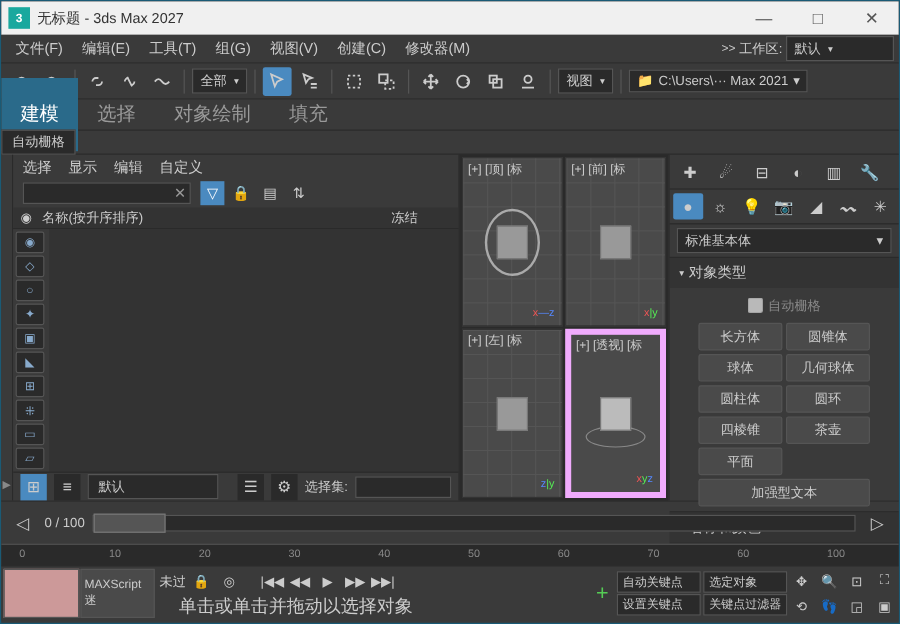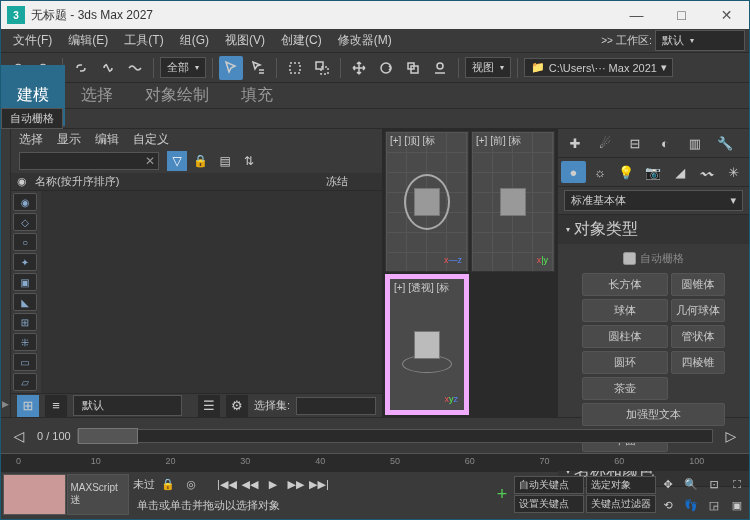--- a/index.html
+++ b/index.html
@@ -62,41 +62,41 @@
 .vp .gx{color:#e55}
 .vp .gy{color:#5e5}
 .vp .gz{color:#58f}
 .cmdpanel{width:192px;background:#3a3a3a;border-left:1px solid #2a2a2a;display:flex;flex-direction:column}
 .cprow{display:flex;gap:2px;padding:3px;border-bottom:1px solid #2a2a2a}
 .cpbtn{width:28px;height:22px;display:flex;align-items:center;justify-content:center;color:#ccc;font-size:13px;border-radius:2px}
 .cpbtn.on{background:#4a8ac0}
 .cpdd{padding:3px 6px;border-bottom:1px solid #2a2a2a}
 .cpdd .sel{background:#2a2a2a;border:1px solid #555;padding:2px 6px;display:flex;justify-content:space-between;align-items:center}
 .rollout{border-bottom:1px solid #2a2a2a}
-.rollhdr{padding:4px 8px;background:#333;font-size:16px;display:flex;align-items:center}
+.rollhdr{padding:4px 8px;background:#333;font-size:12px;display:flex;align-items:center}
 .rollhdr::before{content:"▾";margin-right:4px;font-size:8px}
 .rollbody{padding:4px 24px}
 .chkrow{display:flex;align-items:center;justify-content:center;gap:4px;padding:3px;color:#888}
-.btngrid{display:grid;grid-template-columns:1fr;gap:3px;margin-top:4px}
+.btngrid{display:grid;grid-template-columns:1fr 1fr;gap:3px;margin-top:4px}
 .objbtn{background:#4a4a4a;border:1px solid #555;padding:3px 4px;text-align:center;font-size:11px;color:#ccc;border-radius:2px}
 .objbtn.wide{grid-column:span 2}
 .timebar{height:36px;background:#3a3a3a;border-top:1px solid #2a2a2a;display:flex;align-items:center;padding:0 6px;gap:6px}
 .timectl{display:flex;align-items:center;gap:4px;font-size:11px}
 .timeslider{flex:1;height:14px;background:#2a2a2a;border:1px solid #555;position:relative}
 .timeslider .thumb{position:absolute;left:0;top:-2px;width:60px;height:16px;background:#555;border:1px solid #777}
 .ruler{height:18px;background:#2a2a2a;border-top:1px solid #555;position:relative;font-size:9px;color:#888}
 .ruler span{position:absolute;top:2px}
 .statusbar{height:46px;background:#3a3a3a;border-top:1px solid #2a2a2a;display:flex;align-items:stretch}
 .sbleft{width:130px;display:flex;flex-direction:row;gap:1px;padding:2px}
 .sbbox{background:#4a4a4a;flex:1;border:1px solid #555;font-size:10px;padding:1px 3px;display:flex;align-items:center}
 .sbbox.pink{background:#c99}
 .sbmid{flex:1;display:flex;flex-direction:column;padding:2px;gap:1px}
 .sbrow{display:flex;align-items:center;gap:3px;height:20px}
 .sbbtn{width:20px;height:18px;display:flex;align-items:center;justify-content:center;font-size:11px;color:#ccc}
-.sbhint{font-size:11px;color:#ccc;margin-left:4px}
+.sbhint{font-size:15px;color:#ccc;margin-left:16px}
 .sbright{display:flex;align-items:center;gap:2px;padding:2px}
 .sbright .col{display:flex;flex-direction:column;gap:1px}
 .sbdd{background:#2a2a2a;border:1px solid #555;padding:1px 4px;font-size:10px;min-width:70px}
 svg{width:16px;height:16px;stroke:currentColor;fill:none;stroke-width:1.5}
 </style>
 </head>
 <body>
 
 <div class="titlebar">
   <div class="icon">3</div>
@@ -270,20 +270,26 @@
           <div class="box" style="position:absolute;left:10px;top:14px"></div>
         </div>
       <div class="gizmo"><span class="gx">x</span><span class="gz">—z</span></div>
     </div>
     <div class="vp">
       <div class="vplbl">[+] [前] [标</div>
       <div class="grid"></div>
       <div class="obj box"></div>
       <div class="gizmo"><span class="gx">x</span><span class="gy">|y</span></div>
     </div>
+    <div class="vp">
+      <div class="vplbl">[+] [左] [标</div>
+      <div class="grid"></div>
+      <div class="obj box"></div>
+      <div class="gizmo"><span class="gz">z</span><span class="gy">|y</span></div>
+    </div>
     <div class="vp active">
       <div class="vplbl">[+] [透视] [标</div>
       <div class="ground"></div>
       <div class="obj box" style="background:#bbb"></div>
       <div class="gizmo"><span class="gx">x</span><span class="gy">y</span><span class="gz">z</span></div>
     </div>
   </div>
 
   <div class="cmdpanel">
     <div class="cprow">
@@ -315,26 +321,25 @@
         <div class="chkrow">
             <input type="checkbox" disabled="" style="">
             <span>自动栅格</span>
           </div>
         <div class="btngrid">
           <div class="objbtn">长方体</div>
           <div class="objbtn">圆锥体</div>
           <div class="objbtn">球体</div>
           <div class="objbtn">几何球体</div>
           <div class="objbtn">圆柱体</div>
-          <div class="objbtn">管状体</div>
           <div class="objbtn">圆环</div>
           <div class="objbtn">四棱锥</div>
           <div class="objbtn">茶壶</div>
+          <div class="objbtn">平面</div>
           <div class="objbtn wide">加强型文本</div>
-          <div class="objbtn">平面</div>
         </div>
       </div>
     </div>
     <div class="rollout">
       <div class="rollhdr">名称和颜色</div>
     </div>
   </div>
 </div>
 
 <div class="timebar">

